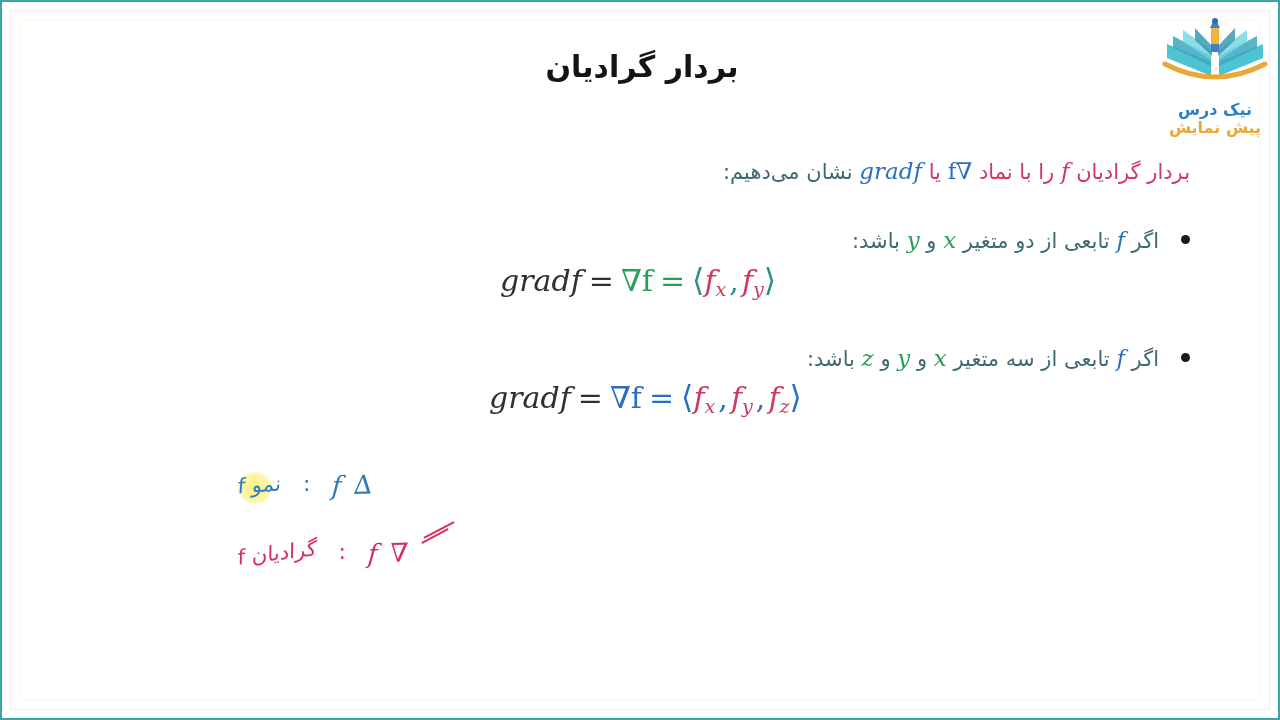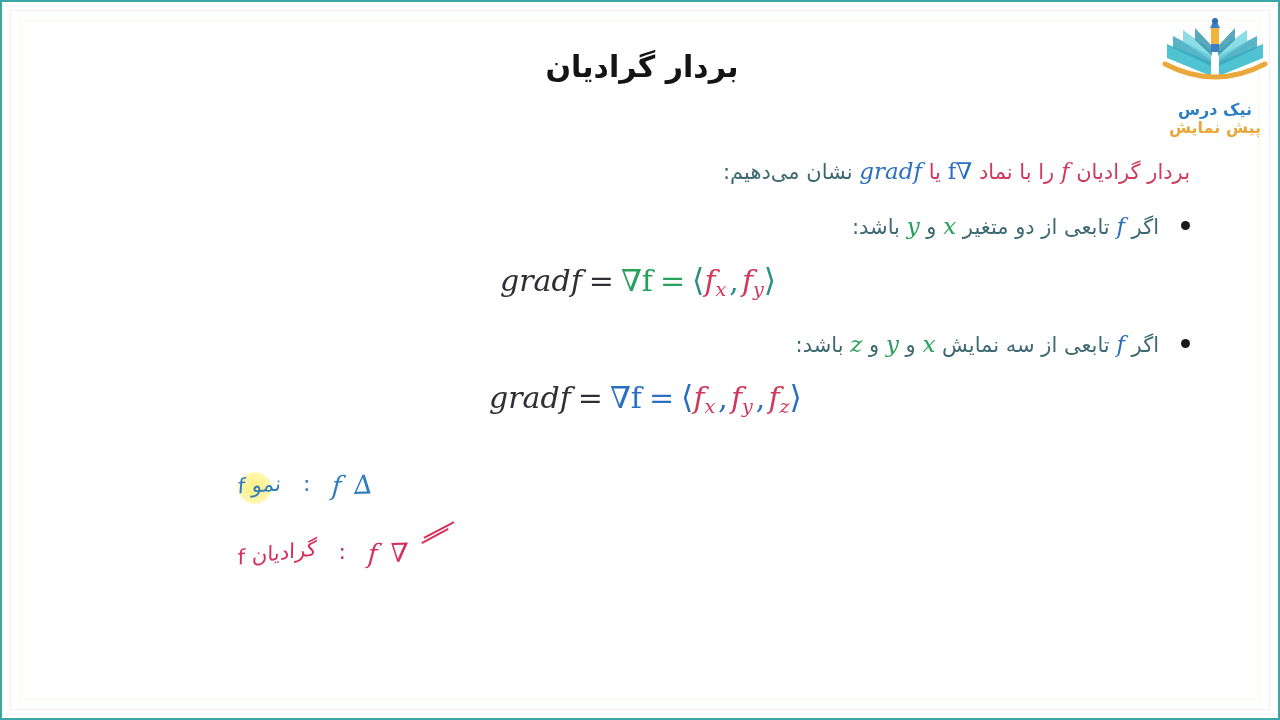--- a/index.html
+++ b/index.html
@@ -108,21 +108,21 @@
     direction: rtl;
   }
   .lead .fa-red { color: #d0395e; }
   .lead .fa-slate { color: #3d6a72; }
 
   .bullet-row {
     display: flex;
     flex-direction: row;
     align-items: baseline;
     justify-content: flex-start;
-    margin: 20px 52px 0 0;
+    margin: 34px 52px 0 0;
     direction: rtl;
   }
   .bullet-dot {
     flex: 0 0 auto;
     width: 9px;
     height: 9px;
     border-radius: 50%;
     background: #1a1a1a;
     margin-left: 22px;
     margin-top: 0;
@@ -316,21 +316,21 @@
         <span class="mi mi-green">y</span>
         <span>باشد:</span>
       </span>
     </div>
 
     <div class="bullet-row" style="margin-top:84px;">
       <span class="bullet-dot"></span>
       <span class="bullet-text">
         <span>اگر</span>
         <span class="mi mi-blue">f</span>
-        <span>تابعی از سه نمایش</span>
+        <span>تابعی از سه متغیر</span>
         <span class="mi mi-green">x</span>
         <span>و</span>
         <span class="mi mi-green">y</span>
         <span>و</span>
         <span class="mi mi-green">z</span>
         <span>باشد:</span>
       </span>
     </div>
 
   </div>

